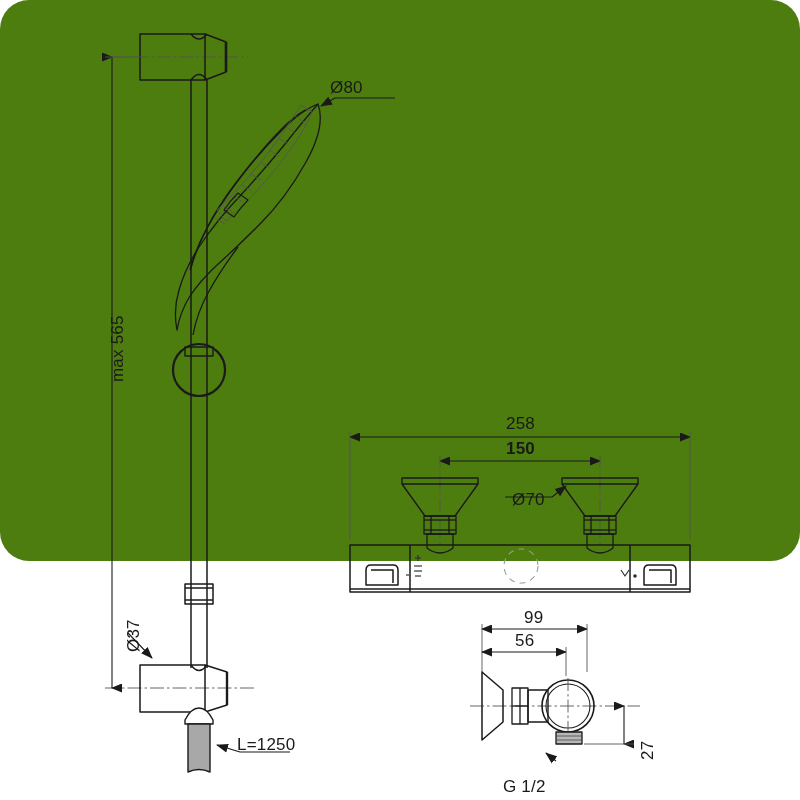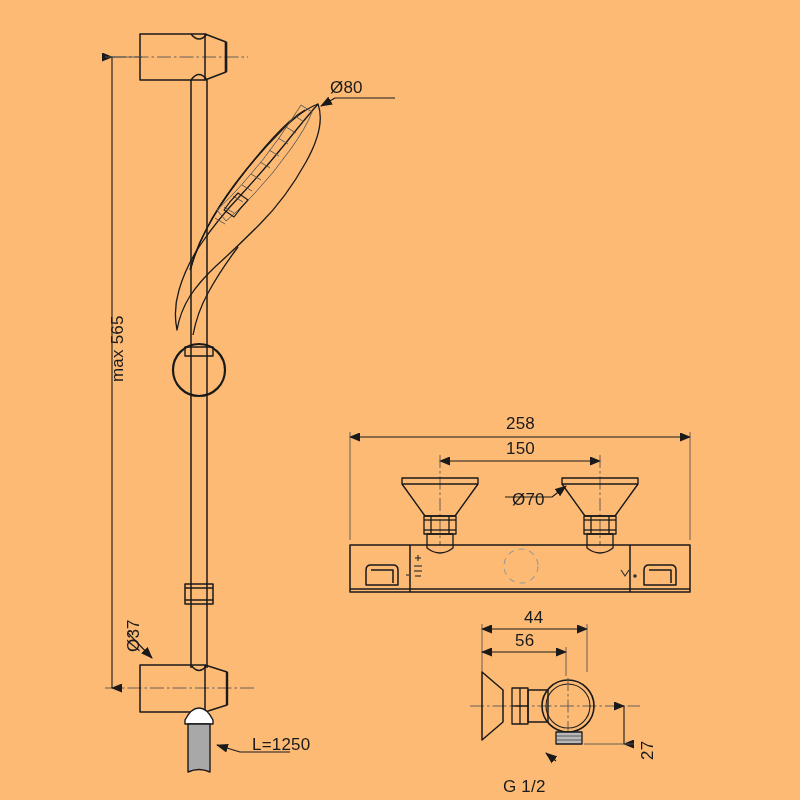--- a/index.html
+++ b/index.html
@@ -1,18 +1,18 @@
 <!DOCTYPE html>
 <html><head>
 <meta charset="utf-8">
 <style>
   html,body{margin:0;padding:0;background:#ffffff;}
   body{width:800px;height:800px;overflow:hidden;
        font-family:"Liberation Sans","DejaVu Sans",sans-serif;}
-  #sheet{position:relative;width:800px;height:800px;background:#fdba74;}
+  #sheet{position:relative;width:800px;height:561px;background:#4d7c0f;border-radius:29px;}
   svg#dwg{position:absolute;left:0;top:0;width:800px;height:800px;}
   .lbl{position:absolute;font-size:17px;color:#1a1a1a;white-space:nowrap;
        font-family:"Liberation Sans","DejaVu Sans",sans-serif;letter-spacing:.2px;}
   .lbl.rot{transform:rotate(-90deg);transform-origin:left top;}
 </style>
 </head>
 <body>
 
 <div id="sheet">
 
@@ -282,29 +282,29 @@
 
     </g>
   </svg>
 
   <div class="lbl" style="left:330px;top:78px;">Ø80</div>
 
   <div class="lbl rot" style="left:108px;top:382px;">max 565</div>
 
   <div class="lbl rot" style="left:124px;top:652px;">Ø37</div>
 
-  <div class="lbl" style="left:252px;top:735px;">L=1250</div>
+  <div class="lbl" style="left:237px;top:735px;">L=1250</div>
 
   <div class="lbl" style="left:506px;top:414px;">258</div>
 
-  <div class="lbl" style="left:506px;top:439px;">150</div>
+  <div class="lbl" style="left:506px;top:439px;font-weight:bold;">150</div>
 
   <div class="lbl" style="left:512px;top:490px;">Ø70</div>
 
-  <div class="lbl" style="left:524px;top:608px;">44</div>
+  <div class="lbl" style="left:524px;top:608px;">99</div>
 
   <div class="lbl" style="left:515px;top:631px;">56</div>
 
   <div class="lbl rot" style="left:638px;top:760px;">27</div>
 
   <div class="lbl" style="left:503px;top:745px;margin-top:32px;">G 1/2</div>
 
 </div>
 
 </body></html>

